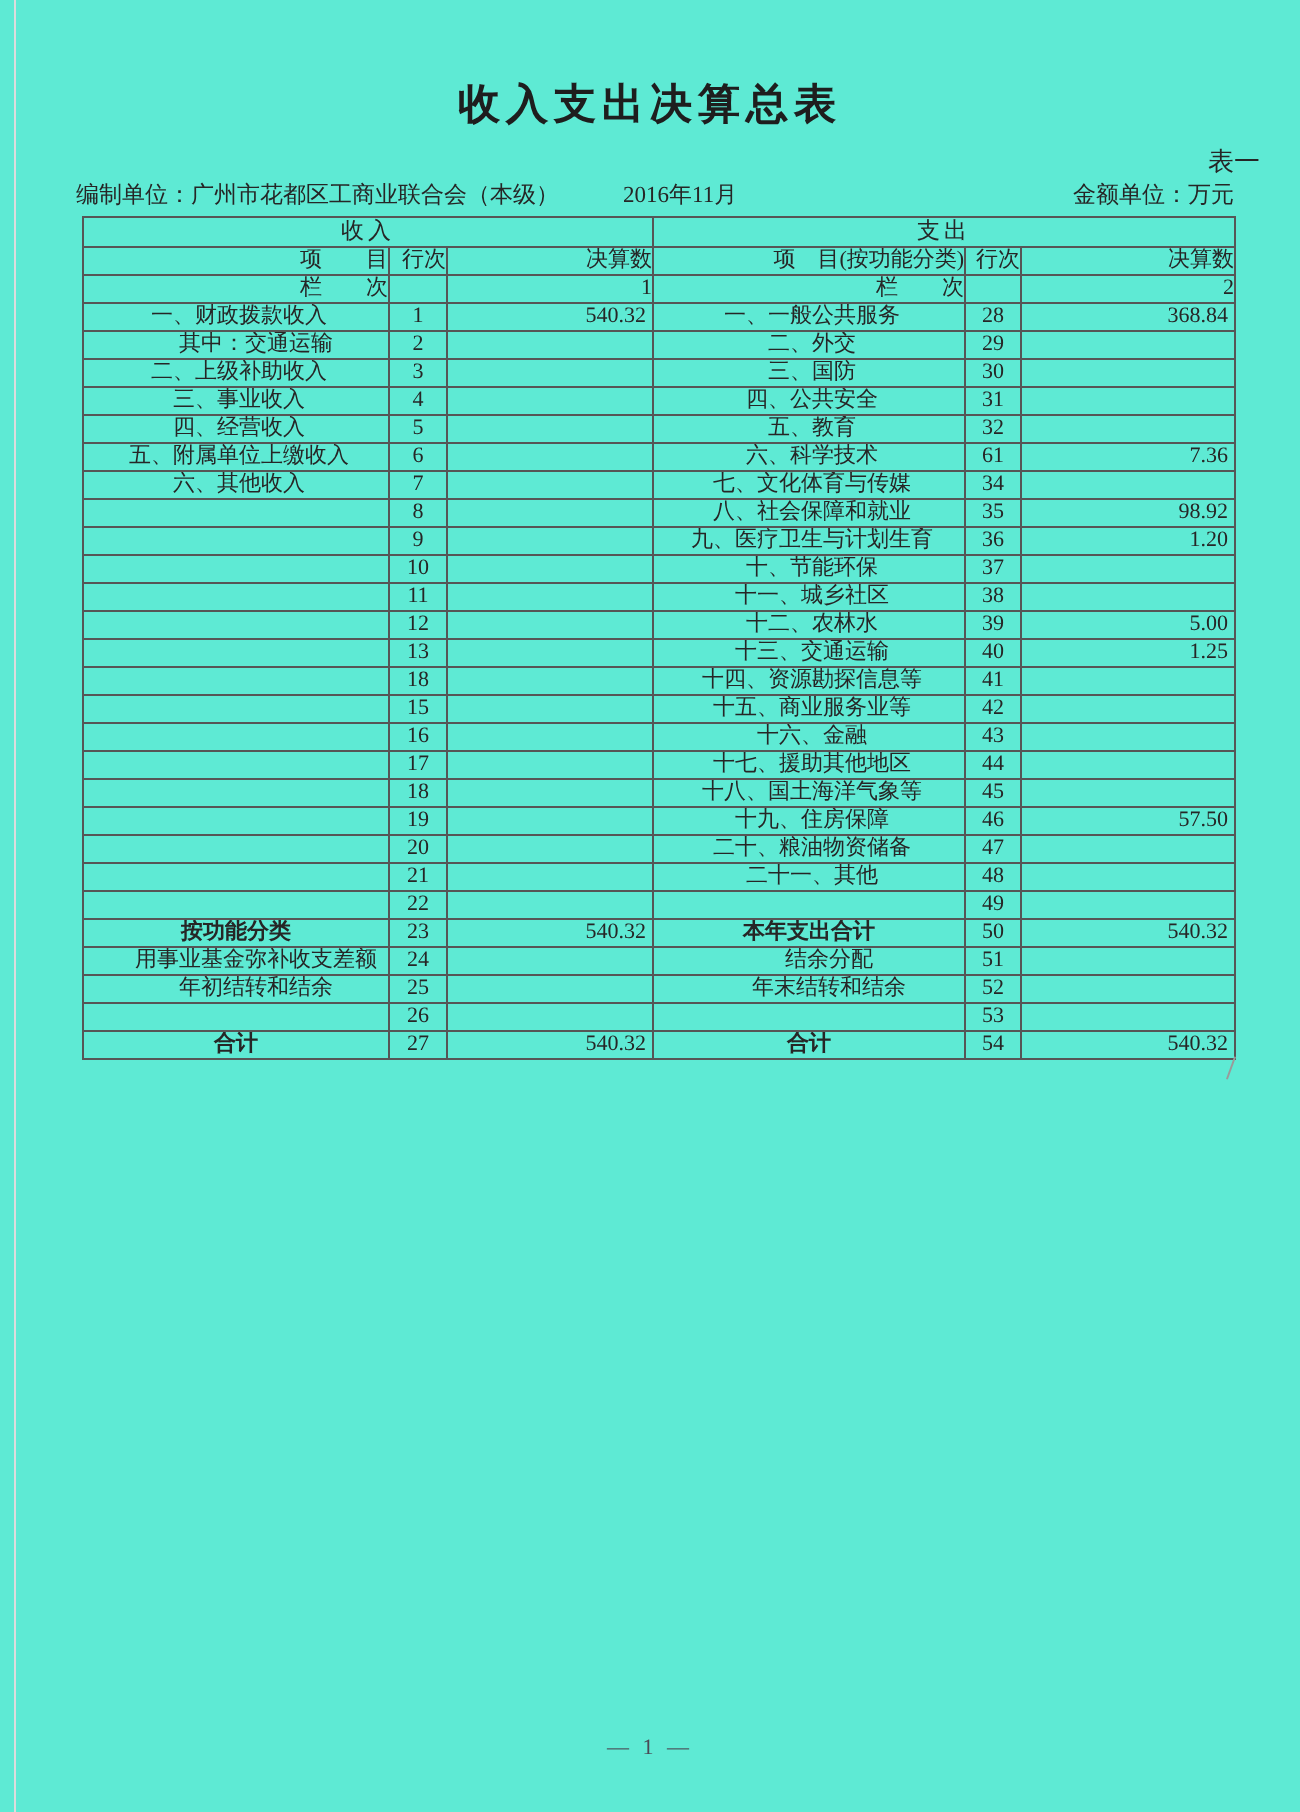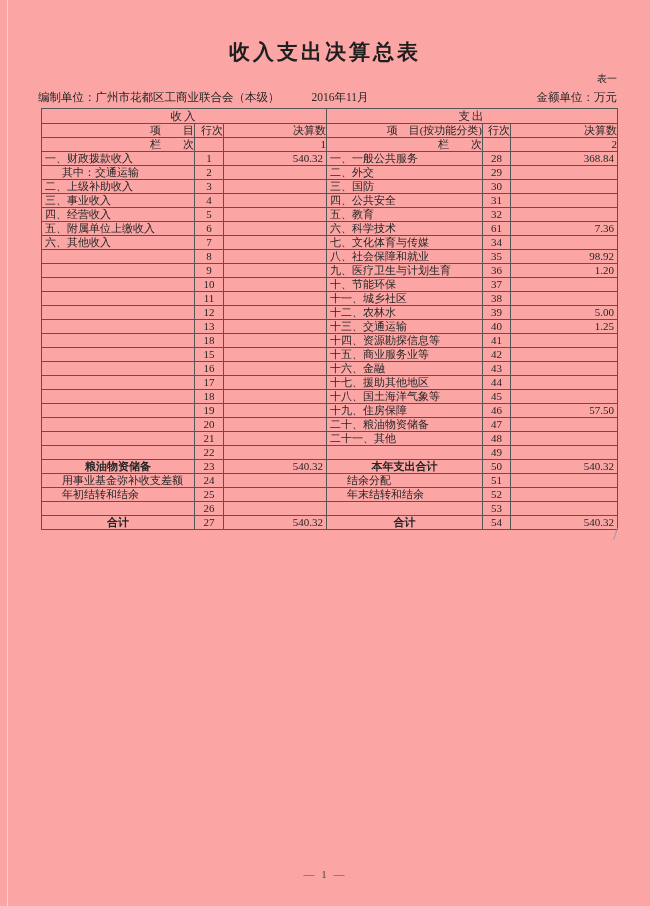--- a/index.html
+++ b/index.html
@@ -1,20 +1,20 @@
 <!DOCTYPE html>
 <html><head>
 <meta charset="utf-8">
 <style>
   html, body { margin: 0; padding: 0; background: #ffffff; }
   .page {
     position: relative;
     width: 650px;
     height: 906px;
-    background: #fca5a5;
+    background: #5eead4;
     font-family: "Liberation Serif", "DejaVu Serif", serif;
     color: #262626;
     overflow: hidden;
   }
   .scan-edge {
     position: absolute;
     left: 7px; top: 0;
     width: 1px; height: 906px;
     background: #dcdcdc;
   }
@@ -24,22 +24,22 @@
     width: 650px;
     margin: 0;
     text-align: center;
     font-size: 21px;
     font-weight: bold;
     letter-spacing: 3px;
     color: #1e1e1e;
   }
   .table-label {
     position: absolute;
-    top: 72px; right: 33px;
-    font-size: 10px;
+    top: 72px; right: 20px;
+    font-size: 13px;
   }
   .info-line {
     position: absolute;
     top: 90px; left: 38px; right: 33px;
     display: flex;
     align-items: flex-end;
     font-size: 11.5px;
   }
   .info-line .period { margin-left: 32px; }
   .info-line .spacer { flex: 1; }
@@ -62,21 +62,21 @@
   .main-table thead tr.h1 th {
     height: 14px;
     font-size: 11.5px;
     letter-spacing: 2px;
     text-align: center;
     margin-top: 48px;
   }
   .main-table thead tr.h2 th,
   .main-table thead tr.h3 th { height: 13px; text-align: right; }
   .main-table tbody tr { height: 14px; }
-  td.lbl { text-align: left; padding-left: 3px; }
+  td.lbl { text-align: center; padding-left: 3px; }
   td.lbl.indent { padding-left: 20px; }
   td.lbl.center { text-align: center; font-weight: bold; padding-left: 0; }
   td.line { text-align: center; }
   td.val { text-align: right; padding-right: 3px; }
   .stray-mark {
     position: absolute;
     left: 615px; top: 528px;
     width: 1px; height: 12px;
     background: #9a9a9a;
     transform: rotate(20deg);
@@ -310,21 +310,21 @@
         </tr>
         <tr>
           <td class="lbl left"></td>
           <td class="line">22</td>
           <td class="val"></td>
           <td class="lbl left"></td>
           <td class="line">49</td>
           <td class="val"></td>
         </tr>
         <tr>
-          <td class="lbl center">粮油物资储备</td>
+          <td class="lbl center">按功能分类</td>
           <td class="line">23</td>
           <td class="val">540.32</td>
           <td class="lbl center">本年支出合计</td>
           <td class="line">50</td>
           <td class="val">540.32</td>
         </tr>
         <tr>
           <td class="lbl indent">用事业基金弥补收支差额</td>
           <td class="line">24</td>
           <td class="val"></td>

